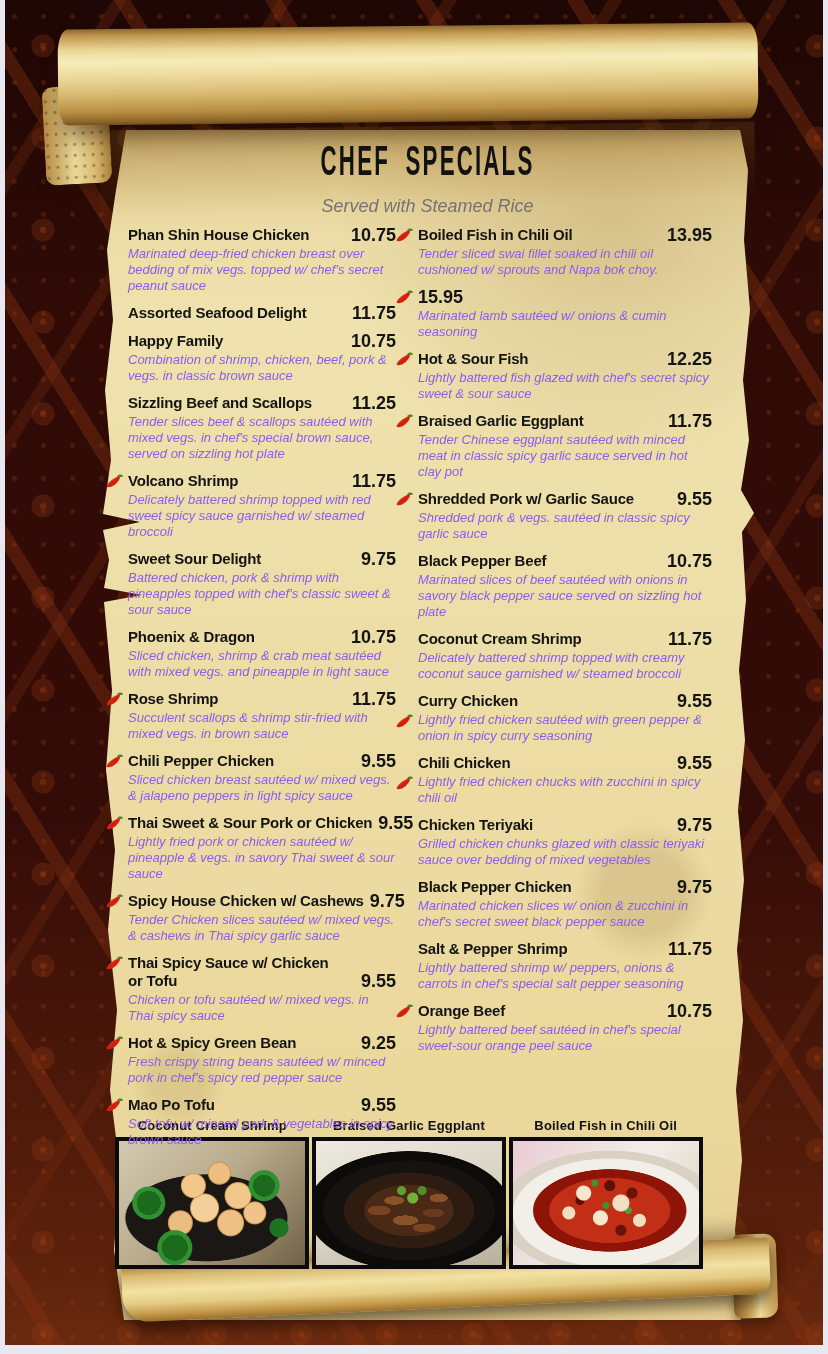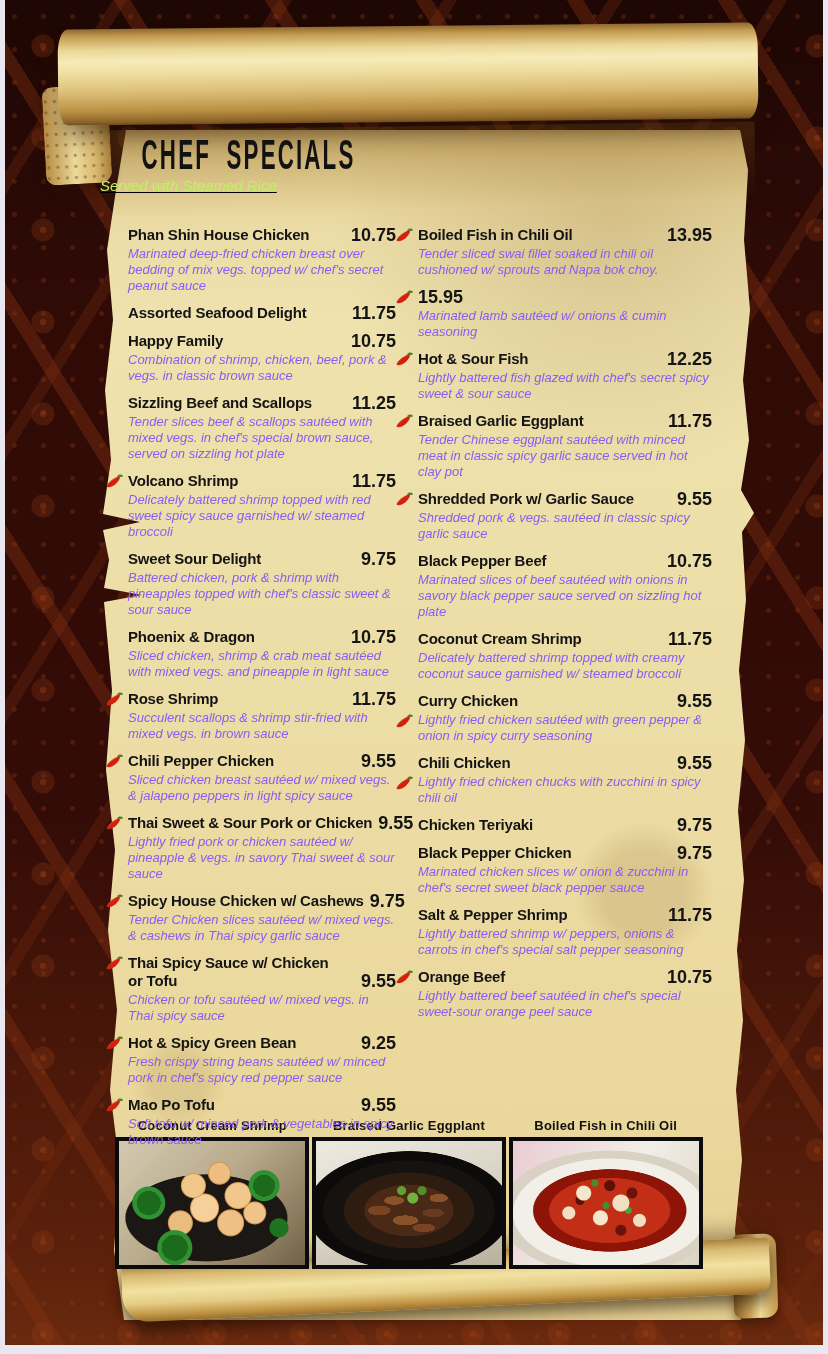--- a/index.html
+++ b/index.html
@@ -77,28 +77,28 @@
   }
   .roll-bottom-curl{
     position:absolute;left:733px;top:1234px;width:44px;height:84px;z-index:4;
     transform:rotate(-2deg);
     background:linear-gradient(90deg,#8a6227,#d3ac5f 40%,#f0dd9c 60%,#c79a4c);
     border-radius:8px 12px 12px 8px;
     box-shadow:0 6px 10px rgba(40,18,4,0.45);
   }
 
   
-  .header{position:absolute;left:100px;top:138px;width:655px;text-align:left;z-index:7;text-decoration:underline;}
+  .header{position:absolute;left:100px;top:144px;width:655px;text-align:center;z-index:7;}
   .title{
     display:inline-block;font-weight:bold;font-size:31px;color:#121212;
     letter-spacing:3px;word-spacing:10px;
     transform:scale(0.72,1.35);transform-origin:50% 50%;
     white-space:nowrap;
   }
-  .subtitle{margin-top:3px;font-style:italic;font-size:15px;color:#bef264;}
+  .subtitle{margin-top:16px;font-style:italic;font-size:18px;color:#737373;}
 
   
   .col{position:absolute;top:226px;z-index:7;}
   .col-left{left:128px;width:268px;}
   .col-right{left:418px;width:294px;}
   .mi{position:relative;margin-bottom:10px;color:#141414;}
   .row{display:flex;align-items:center;gap:6px;}
   .nm{flex:1 1 auto;font-weight:bold;font-size:15px;line-height:18px;letter-spacing:-0.2px;white-space:nowrap;}
   .r2 .nm{white-space:nowrap;}
   .pr{font-weight:bold;font-size:18px;line-height:18px;white-space:nowrap;}
@@ -481,20 +481,21 @@
 
     <div class="desc">Lightly fried chicken chucks with zucchini in spicy chili oil</div>
   </div>
       <div class="mi">
 
     <div class="row r1">
       <span class="nm">Chicken Teriyaki</span>
       <span class="pr">9.75</span>
     </div>
 
+    <div class="desc">Grilled chicken chunks glazed with classic teriyaki sauce over bedding of mixed vegetables</div>
   </div>
       <div class="mi">
 
     <div class="row r1">
       <span class="nm">Black Pepper Chicken</span>
       <span class="pr">9.75</span>
     </div>
 
     <div class="desc">Marinated chicken slices w/ onion &amp; zucchini in chef's secret sweet black pepper sauce</div>
   </div>

